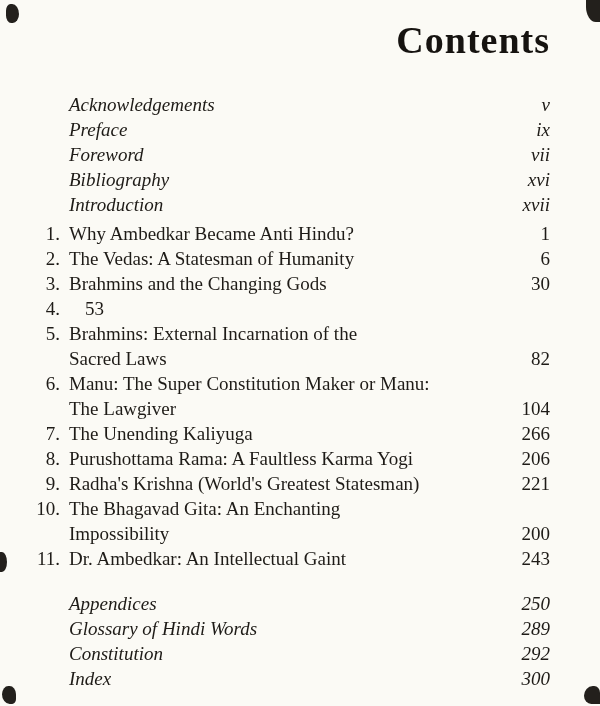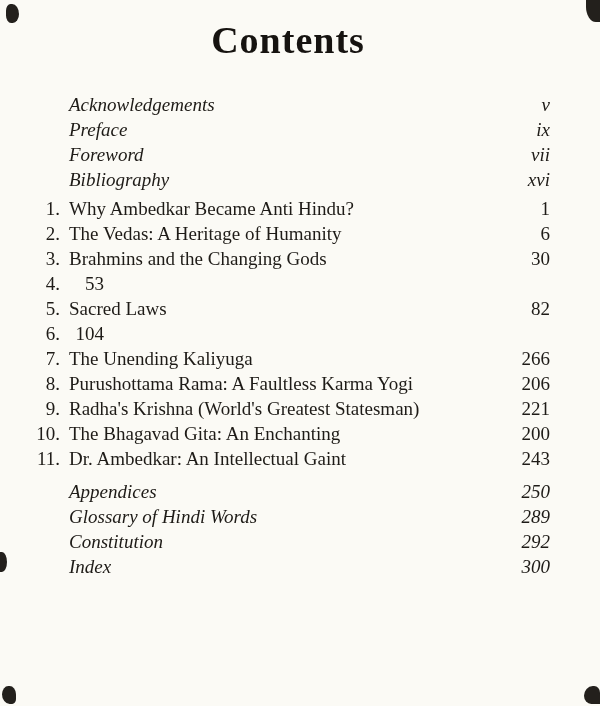--- a/index.html
+++ b/index.html
@@ -16,37 +16,37 @@
     color: #1e1b17;
   }
   .page {
     position: relative;
     width: 100%;
     height: 100%;
     box-sizing: border-box;
     padding: 12px 50px 0 26px;
   }
   .page-title {
-    text-align: center;
+    text-align: right;
     font-size: 38px;
     font-weight: 700;
     letter-spacing: 1px;
     margin: 6px 0 0 0;
     color: #161310;
   }
   .toc {
     margin-top: 30px;
     font-size: 19px;
     line-height: 25px;
   }
   .toc-section {
     margin: 0;
   }
   .toc-section.chapters { margin-top: 4px; }
-  .toc-section.back { margin-top: 8px; }
+  .toc-section.back { margin-top: 20px; }
   .toc-row {
     display: flex;
     align-items: flex-start;
   }
   .toc-row.italic .toc-title,
   .toc-row.italic .toc-page-roman {
     font-style: italic;
   }
   .toc-num {
     width: 34px;
@@ -112,56 +112,68 @@
           </span>
           <span class="toc-page toc-page-roman">vii</span>
         </div>
         <div class="toc-row italic">
           <span class="toc-num"></span>
           <span class="toc-title">
             <div>Bibliography</div>
           </span>
           <span class="toc-page toc-page-roman">xvi</span>
         </div>
+        <div class="toc-row italic">
+          <span class="toc-num"></span>
+          <span class="toc-title">
+            <div>Introduction</div>
+          </span>
+          <span class="toc-page toc-page-roman">xvii</span>
+        </div>
       </div>
     <div class="toc-section chapters" id="chapter-list">
         <div class="toc-row">
           <span class="toc-num">1.</span>
           <span class="toc-title">
             <div>Why Ambedkar Became Anti Hindu?</div>
           </span>
           <span class="toc-page">1</span>
         </div>
         <div class="toc-row">
           <span class="toc-num">2.</span>
           <span class="toc-title">
-            <div>The Vedas: A Heritage of Humanity</div>
+            <div>The Vedas: A Statesman of Humanity</div>
           </span>
           <span class="toc-page">6</span>
         </div>
         <div class="toc-row">
           <span class="toc-num">3.</span>
           <span class="toc-title">
             <div>Brahmins and the Changing Gods</div>
           </span>
           <span class="toc-page">30</span>
         </div>
         <div class="toc-row">
           <span class="toc-num">4.</span>
           <span class="toc-page">53</span>
         </div>
         <div class="toc-row">
           <span class="toc-num">5.</span>
           <span class="toc-title">
+            <div>Brahmins: External Incarnation of the</div>
             <div>Sacred Laws</div>
           </span>
           <span class="toc-page">82</span>
         </div>
         <div class="toc-row">
           <span class="toc-num">6.</span>
+          <span class="toc-title">
+            <div>Manu: The Super Constitution Maker or Manu:</div>
+            <div>The Lawgiver</div>
+          </span>
           <span class="toc-page">104</span>
         </div>
         <div class="toc-row">
           <span class="toc-num">7.</span>
           <span class="toc-title">
             <div>The Unending Kaliyuga</div>
           </span>
           <span class="toc-page">266</span>
         </div>
         <div class="toc-row">
@@ -175,20 +187,21 @@
           <span class="toc-num">9.</span>
           <span class="toc-title">
             <div>Radha's Krishna (World's Greatest Statesman)</div>
           </span>
           <span class="toc-page">221</span>
         </div>
         <div class="toc-row">
           <span class="toc-num">10.</span>
           <span class="toc-title">
             <div>The Bhagavad Gita: An Enchanting</div>
+            <div>Impossibility</div>
           </span>
           <span class="toc-page">200</span>
         </div>
         <div class="toc-row">
           <span class="toc-num">11.</span>
           <span class="toc-title">
             <div>Dr. Ambedkar: An Intellectual Gaint</div>
           </span>
           <span class="toc-page">243</span>
         </div>

